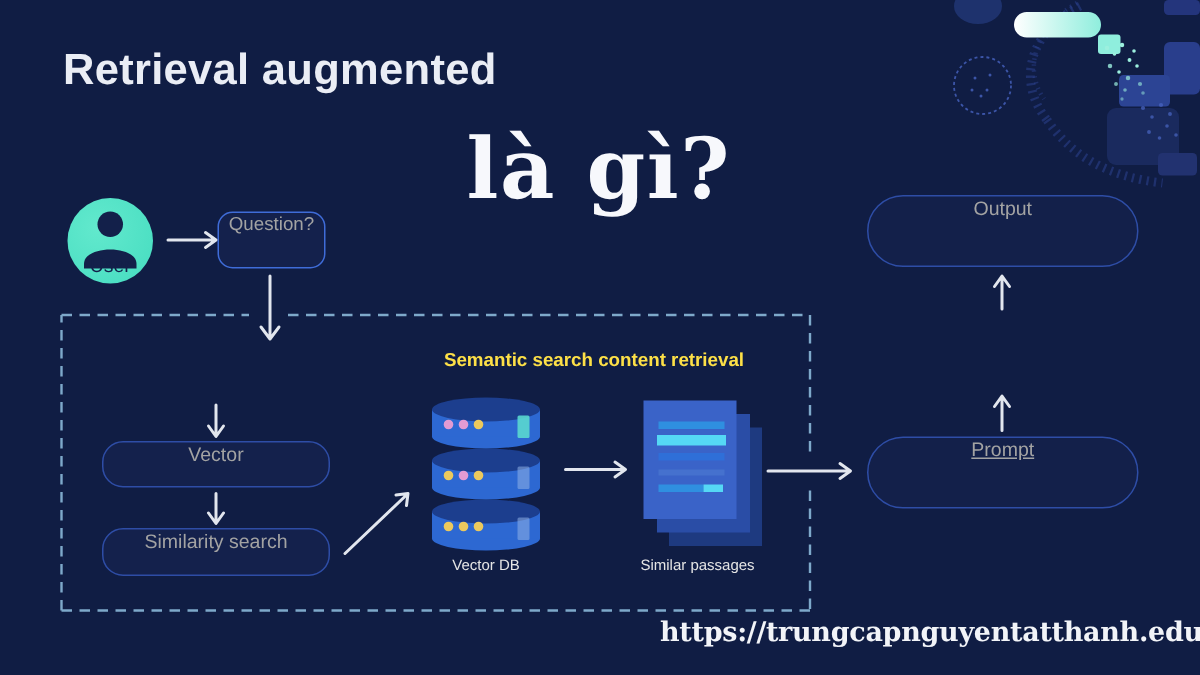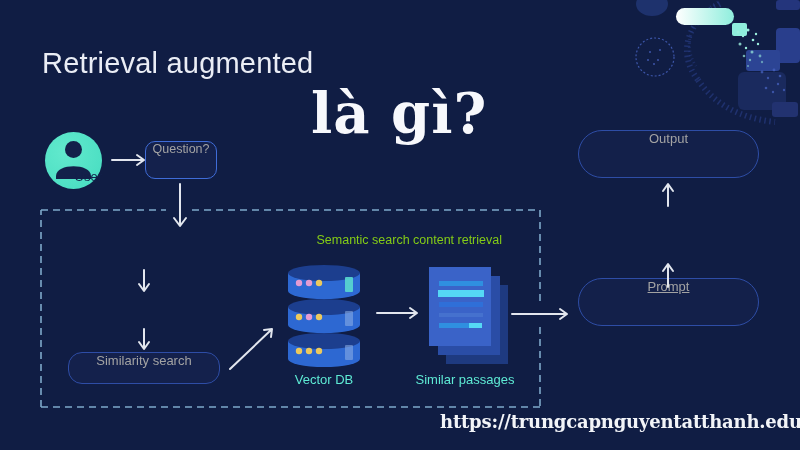--- a/index.html
+++ b/index.html
@@ -4,49 +4,49 @@
 <style>
   * { margin:0; padding:0; box-sizing:border-box; }
   html,body { background:#0b1430; }
   .stage{
     position:relative; width:800px; height:450px; overflow:hidden;
     background:#101d44;
     font-family:"Liberation Sans", sans-serif;
     color:#eef1f8;
   }
   
-  .title{ position:absolute; left:42px; top:44px; font-size:29px; line-height:39px;
-          font-weight:400; color:#eaedf5; letter-spacing:.2px; }
+  .title{ position:absolute; left:42px; top:28px; font-size:29px; line-height:39px;
+          font-weight:700; color:#eaedf5; letter-spacing:.2px; }
   .title-highlight{
     position:absolute; left:311px; top:80px; font-family:"DejaVu Serif", serif;
     font-weight:700; font-size:56px; color:#f7f8fc; letter-spacing:1px;
   }
   
   .avatar{ position:absolute; left:45px; top:132px; width:57px; height:57px; border-radius:50%;
            background:radial-gradient(circle at 35% 35%, #62e9cd, #45dcc0); }
   .avatar svg{ position:absolute; left:0; top:0; }
-  .avatar-label{ position:absolute; left:0; right:0; bottom:5px; text-align:right;
+  .avatar-label{ position:absolute; left:0; right:0; bottom:5px; text-align:center;
                  font-size:13px; color:#13204a; font-weight:400; }
   
   .node{ position:absolute; border:1.5px solid #2e4da6; border-radius:14px;
          background:#14214c; display:flex; align-items:flex-start; justify-content:center;
          font-size:13px; color:#a3a3a3; }
   .node-question{ left:145px; top:141px; width:72px; height:38px; border-radius:10px;
                   border-color:#3f6cd8; font-size:12.5px; }
   .node-embedding{ left:68px; top:235px; width:152px; height:31px; }
   .node-vector{ left:68px; top:294px; width:152px; height:31px; }
   .node-similarity{ left:68px; top:352px; width:152px; height:32px; }
   .node-right{ left:578px; width:181px; height:48px; border-radius:24px; background:#13204a; }
   .node-output{ top:130px; }
   .node-llm{ top:209px; }
-  .node-prompt{ top:278px;text-decoration:underline; }
-  
-  .pipeline-title{ position:absolute; left:290px; top:233px; width:212px; text-align:right;
-                   font-size:12.5px; color:#84cc16; }
-  .icon-label{ position:absolute; font-size:13px; color:#5eead4; text-align:center; }
+  .node-prompt{ top:291px;text-decoration:underline; }
+  
+  .pipeline-title{ position:absolute; left:290px; top:233px; width:212px; text-align:center;
+                   font-size:12.5px; color:#fde047;font-weight:bold; }
+  .icon-label{ position:absolute; font-size:10px; color:#e5e5e5; text-align:center; }
   .label-vectordb{ left:274px; top:372px; width:100px; }
   .label-passages{ left:404px; top:372px; width:122px;text-align:center; }
   .footer-url{ position:absolute; left:440px; top:411px; width:332px; text-align:center;
                font-family:"DejaVu Serif", serif; font-weight:700; font-size:18px;
                letter-spacing:-.2px; color:#f2f4f8; }
   
   .overlay{ position:absolute; left:0; top:0; }
   .decor{ position:absolute; right:0; top:0; }
   .icon-abs{ position:absolute; }
 </style>
@@ -118,20 +118,23 @@
     <svg width="57" height="57" viewBox="0 0 57 57">
       <circle cx="28.5" cy="17.5" r="8.5" fill="#13204a"></circle>
       <path d="M11,44 C11,31 46,31 46,44 L46,47 L11,47 Z" fill="#13204a"></path>
     </svg>
     <div class="avatar-label">User</div>
   </div>
 
   <div class="node node-question">
     <span>Question?</span>
   </div>
+  <div class="node node-vector">
+    <span>Vector</span>
+  </div>
   <div class="node node-similarity">
     <span>Similarity search</span>
   </div>
   <div class="node node-right node-output">
     <span>Output</span>
   </div>
   <div class="node node-right node-prompt">
     <span>Prompt</span>
   </div>
 

